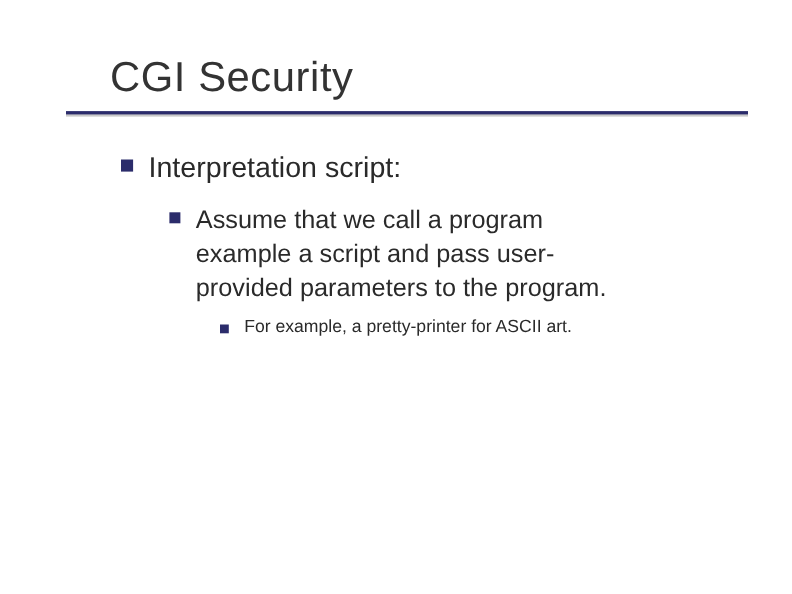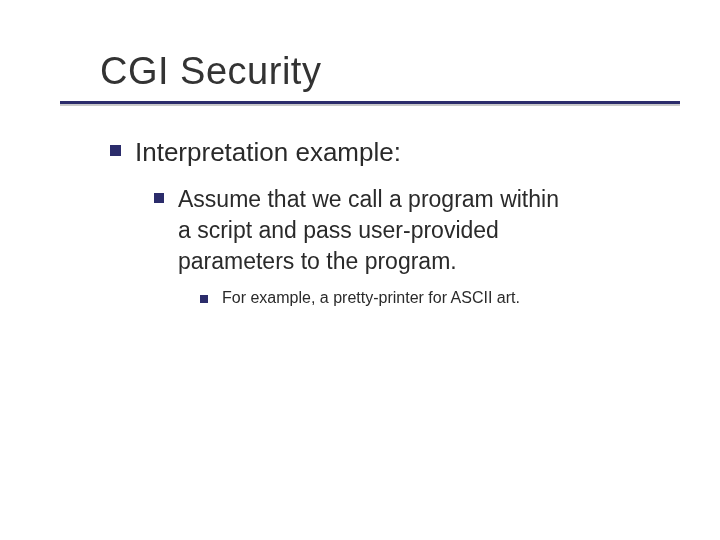--- a/index.html
+++ b/index.html
@@ -86,26 +86,26 @@
 
   <h1 class="title">CGI Security</h1>
 
   <div class="rule">
     <div class="shadow"></div>
     <div class="line"></div>
   </div>
 
   <div class="lvl l1">
     <span class="bullet"></span>
-    <span class="txt1">Interpretation example:</span>
+    <span class="txt1">Interpretation script:</span>
   </div>
 
   <div class="lvl l2">
     <span class="bullet sm1"></span>
-    <span class="txt2">Assume that we call a program within a script and pass user-provided parameters to the program.</span>
+    <span class="txt2">Assume that we call a program example a script and pass user-provided parameters to the program.</span>
   </div>
 
   <div class="lvl l3">
     <span class="bullet sm2"></span>
     <span class="txt3">For example, a pretty-printer for ASCII art.</span>
   </div>
 
 </div>
 
 </body></html>

